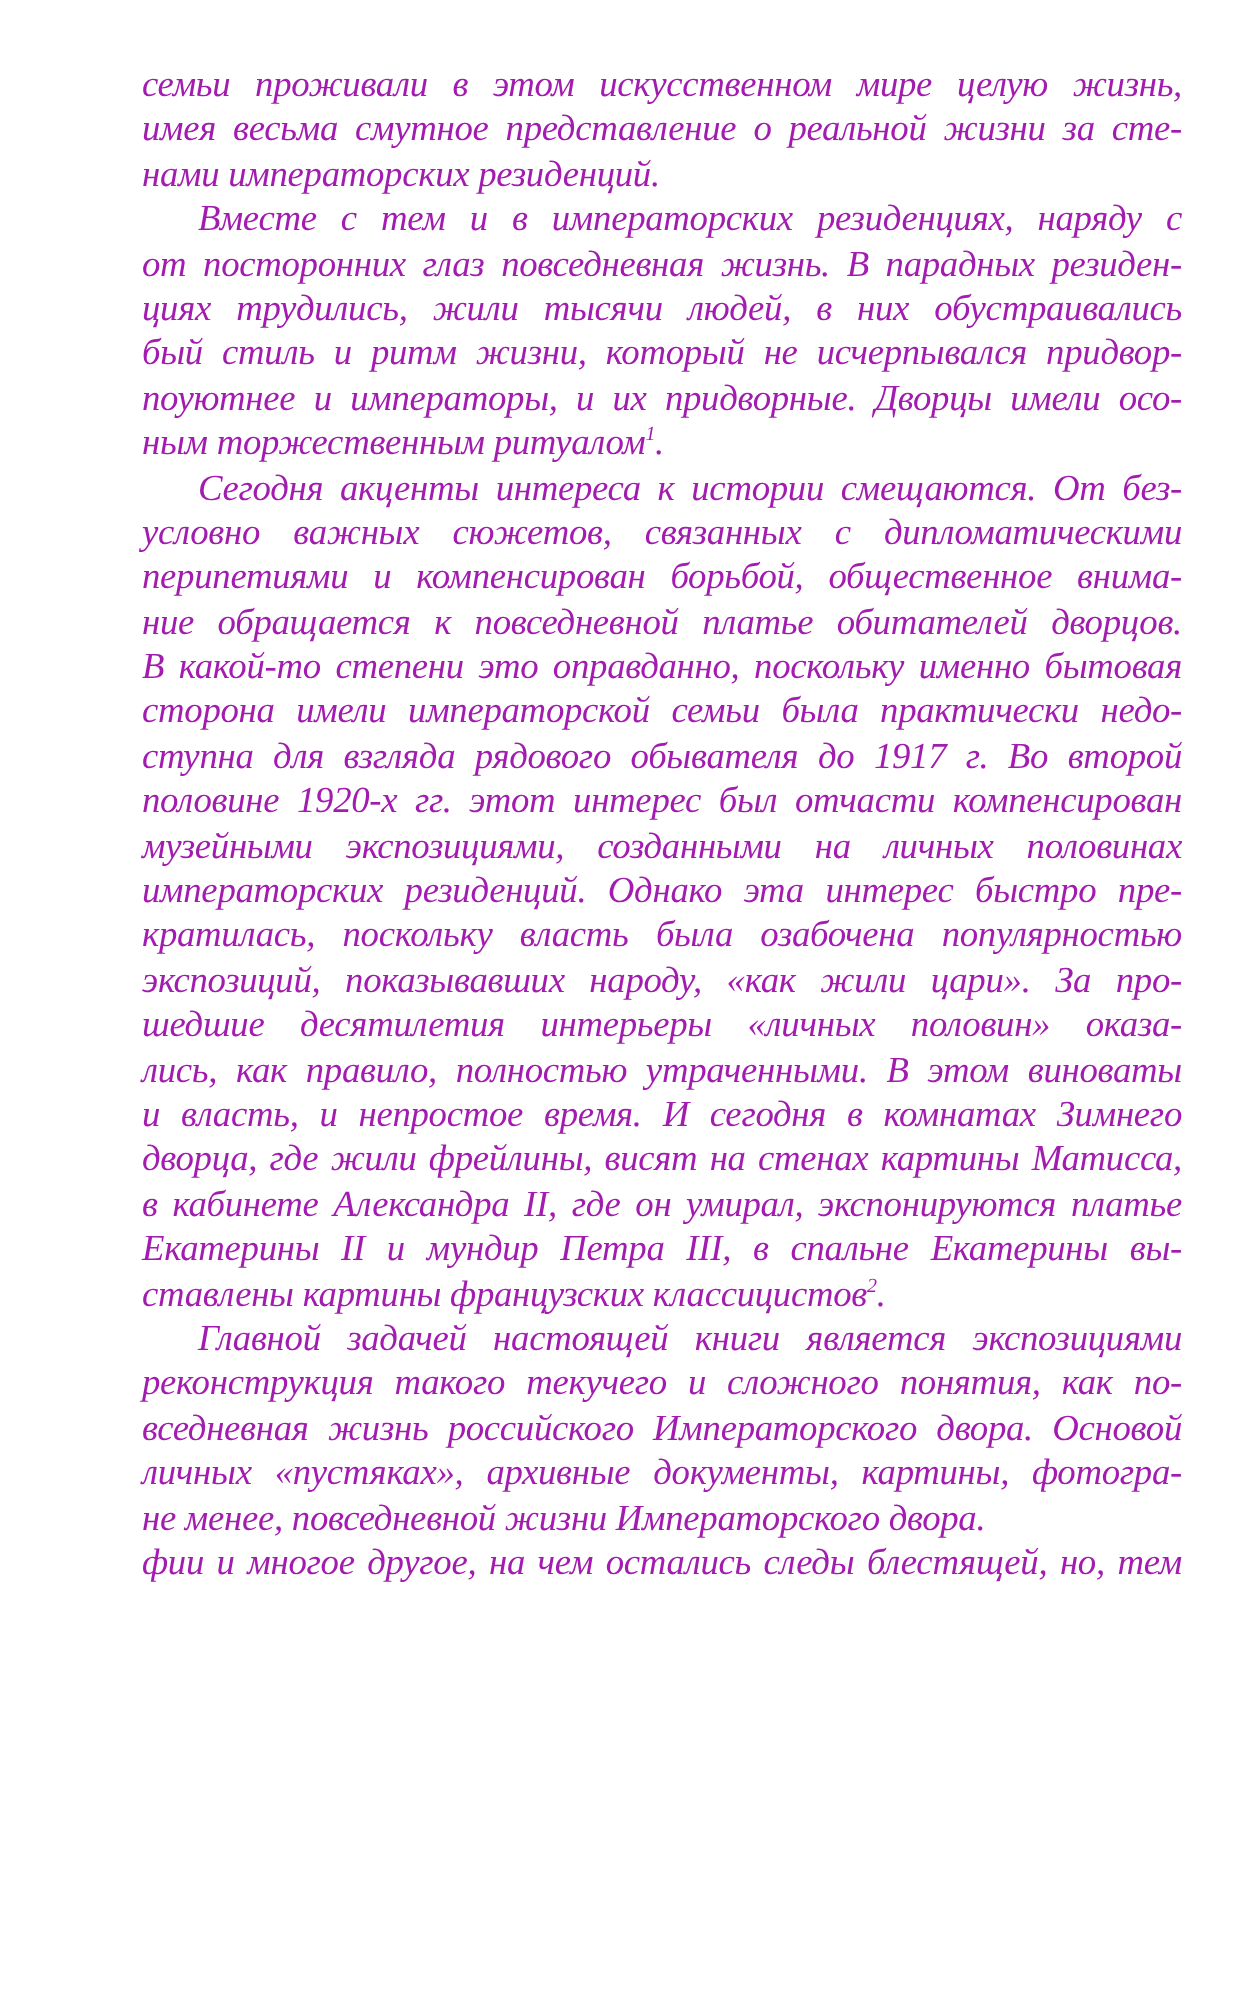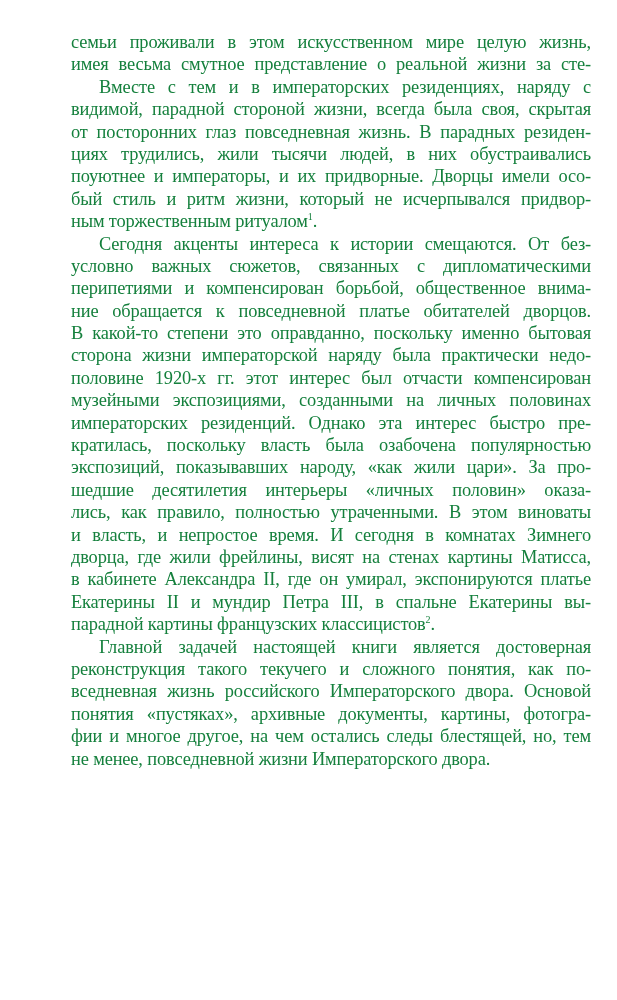--- a/index.html
+++ b/index.html
@@ -11,25 +11,26 @@
       width: 617px;
       height: 1000px;
       position: relative;
       overflow: hidden;
     }
     .page {
       position: absolute;
       left: 71px;
       top: 31px;
       width: 520px;
-      color: #15803d;
+      color: #a21caf;
       font-family: "Liberation Serif", "DejaVu Serif", serif;
       font-size: 18.4px;
       line-height: 22.4px;
       letter-spacing: -0.15px;
+      font-style: italic;
     }
     .line {
       display: block;
       white-space: nowrap;
       text-align: justify;
       text-align-last: justify;
       height: 22.4px;
     }
     .line.last {
       text-align-last: left;
@@ -44,55 +45,56 @@
     }
   </style>
 </head>
 <body>
 
 <div class="page">
 
   <div>
     <span class="line">семьи проживали в этом искусственном мире целую жизнь,</span>
     <span class="line">имея весьма смутное представление о реальной жизни за сте-</span>
+    <span class="line last">нами императорских резиденций.</span>
   </div>
 
   <div>
     <span class="line indent">Вместе с тем и в императорских резиденциях, наряду с</span>
-    <span class="line">видимой, парадной стороной жизни, всегда была своя, скрытая</span>
     <span class="line">от посторонних глаз повседневная жизнь. В парадных резиден-</span>
     <span class="line">циях трудились, жили тысячи людей, в них обустраивались</span>
+    <span class="line">бый стиль и ритм жизни, который не исчерпывался придвор-</span>
     <span class="line">поуютнее и императоры, и их придворные. Дворцы имели осо-</span>
-    <span class="line">бый стиль и ритм жизни, который не исчерпывался придвор-</span>
     <span class="line last"><span>ным торжественным ритуалом</span><sup>1</sup><span>.</span></span>
   </div>
 
   <div>
     <span class="line indent">Сегодня акценты интереса к истории смещаются. От без-</span>
     <span class="line">условно важных сюжетов, связанных с дипломатическими</span>
     <span class="line">перипетиями и компенсирован борьбой, общественное внима-</span>
     <span class="line">ние обращается к повседневной платье обитателей дворцов.</span>
     <span class="line">В какой-то степени это оправданно, поскольку именно бытовая</span>
-    <span class="line">сторона жизни императорской наряду была практически недо-</span>
+    <span class="line">сторона имели императорской семьи была практически недо-</span>
+    <span class="line">ступна для взгляда рядового обывателя до 1917 г. Во второй</span>
     <span class="line">половине 1920-х гг. этот интерес был отчасти компенсирован</span>
     <span class="line">музейными экспозициями, созданными на личных половинах</span>
     <span class="line">императорских резиденций. Однако эта интерес быстро пре-</span>
     <span class="line">кратилась, поскольку власть была озабочена популярностью</span>
     <span class="line">экспозиций, показывавших народу, «как жили цари». За про-</span>
     <span class="line">шедшие десятилетия интерьеры «личных половин» оказа-</span>
     <span class="line">лись, как правило, полностью утраченными. В этом виноваты</span>
     <span class="line">и власть, и непростое время. И сегодня в комнатах Зимнего</span>
     <span class="line">дворца, где жили фрейлины, висят на стенах картины Матисса,</span>
     <span class="line">в кабинете Александра II, где он умирал, экспонируются платье</span>
     <span class="line">Екатерины II и мундир Петра III, в спальне Екатерины вы-</span>
-    <span class="line last"><span>парадной картины французских классицистов</span><sup>2</sup><span>.</span></span>
+    <span class="line last"><span>ставлены картины французских классицистов</span><sup>2</sup><span>.</span></span>
   </div>
 
   <div>
-    <span class="line indent">Главной задачей настоящей книги является достоверная</span>
+    <span class="line indent">Главной задачей настоящей книги является экспозициями</span>
     <span class="line">реконструкция такого текучего и сложного понятия, как по-</span>
     <span class="line">вседневная жизнь российского Императорского двора. Основой</span>
-    <span class="line">понятия «пустяках», архивные документы, картины, фотогра-</span>
+    <span class="line">личных «пустяках», архивные документы, картины, фотогра-</span>
+    <span class="line last">не менее, повседневной жизни Императорского двора.</span>
     <span class="line">фии и многое другое, на чем остались следы блестящей, но, тем</span>
-    <span class="line last">не менее, повседневной жизни Императорского двора.</span>
   </div>
 
 </div>
 
 </body></html>

